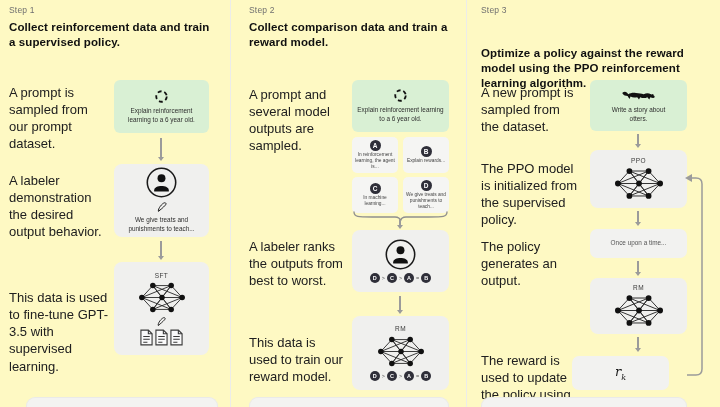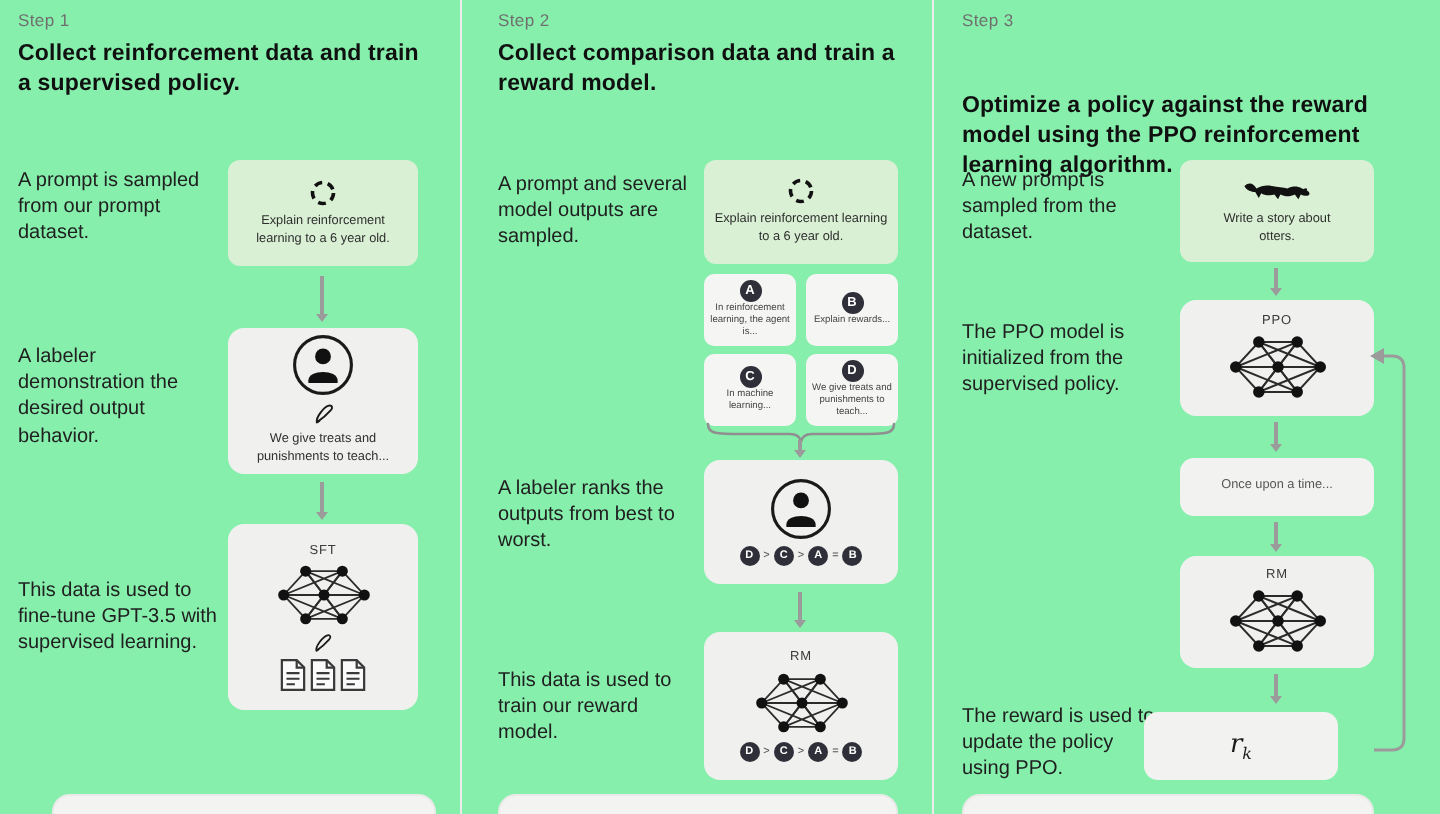--- a/index.html
+++ b/index.html
@@ -1,24 +1,24 @@
 <!DOCTYPE html>
 <html><head>
 <meta charset="utf-8">
 <style>
   * { margin:0; padding:0; box-sizing:border-box; }
   html,body { background:#fff; }
   #canvas {
-    position:relative; width:720px; height:407px; background:#86efac;
+    position:relative; width:720px; height:407px; background:#fef9c3;
     font-family:"Liberation Sans","DejaVu Sans",sans-serif; overflow:hidden;
   }
   .divider { position:absolute; top:0; bottom:0; width:1px; background:#ececea; }
   .step-label { position:absolute; font-size:8.5px; color:#6f6f6f; letter-spacing:.2px; }
   .heading { position:absolute; font-size:11.5px; font-weight:bold; color:#101010; line-height:1.3; letter-spacing:.1px; }
-  .body-text { position:absolute; font-size:10px; color:#202020; line-height:1.32; }
+  .body-text { position:absolute; font-size:13px; color:#202020; line-height:1.32; }
   .gbox { position:absolute; background:#d9f0d4; border-radius:6px; display:flex; flex-direction:column; align-items:center; justify-content:center; gap:3px; padding:4px 3px; }
   .graybox { position:absolute; background:#f0f0ee; border-radius:8px; display:flex; flex-direction:column; align-items:center; justify-content:center; gap:3px; padding:4px 3px; }
   .litebox { position:absolute; background:#f2f2f0; border-radius:7px; display:flex; align-items:center; justify-content:center; }
   .caption { font-size:6.4px; color:#2e2e2e; text-align:center; line-height:1.35; }
   .mini-label { font-size:6.5px; color:#3a3a3a; letter-spacing:.4px; }
   .varrow { position:absolute; width:10px; display:flex; flex-direction:column; align-items:center; }
   .varrow .shaft { width:1.4px; background:#9b9b9b; flex:1; }
   .varrow .head { width:0; height:0; border-left:3.5px solid transparent; border-right:3.5px solid transparent; border-top:4.5px solid #9b9b9b; }
   .abcd-grid { position:absolute; display:grid; grid-template-columns:46px 46px; grid-auto-rows:36px; gap:4px 5px; }
   .abcd { background:#f5f5f3; border-radius:5px; display:flex; flex-direction:column; align-items:center; justify-content:center; gap:1.5px; padding:2px; }
@@ -260,20 +260,21 @@
           <use href="#net"></use>
         </svg>
       </span>
   </div>
 
   <div class="varrow" style="left:633px; top:211px; height:15px;">
       <div class="shaft"></div>
       <div class="head"></div>
     </div>
 
+  <div class="body-text" style="left:481px; top:238px; width:108px;">The policy generates an output.</div>
   <div class="litebox" style="left:590px; top:229px; width:97px; height:29px;">
     <div class="caption" style="color:#555;">Once upon a time...</div>
   </div>
 
   <div class="varrow" style="left:633px; top:261px; height:15px;">
       <div class="shaft"></div>
       <div class="head"></div>
     </div>
 
   <div class="graybox" style="left:590px; top:278px; width:97px; height:56px; gap:2px;">

